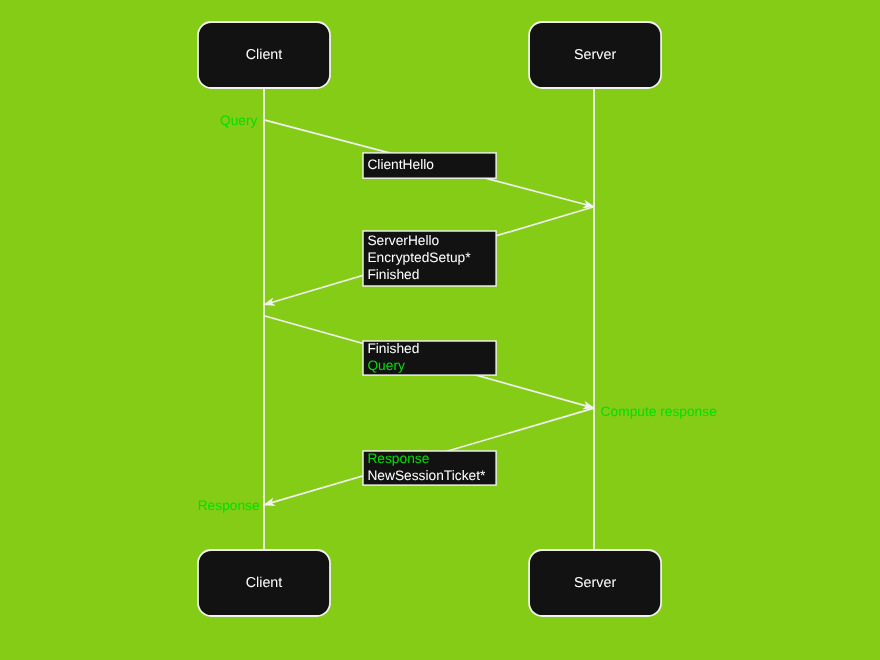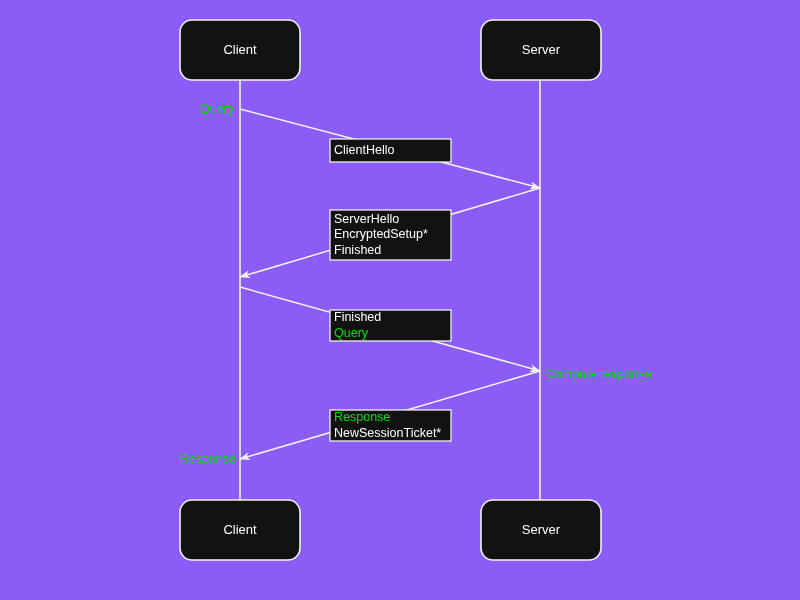--- a/index.html
+++ b/index.html
@@ -11,21 +11,21 @@
   body {
     width: 800px;
     height: 600px;
     overflow: hidden;
     font-family: "Liberation Sans", sans-serif;
   }
   #diagram-root {
     position: relative;
     width: 800px;
     height: 600px;
-    background: #8b5cf6;
+    background: #84cc16;
   }
   svg#seq-svg {
     position: absolute;
     left: 0;
     top: 0;
     width: 800px;
     height: 600px;
     display: block;
   }
   .actor-box-rect {

